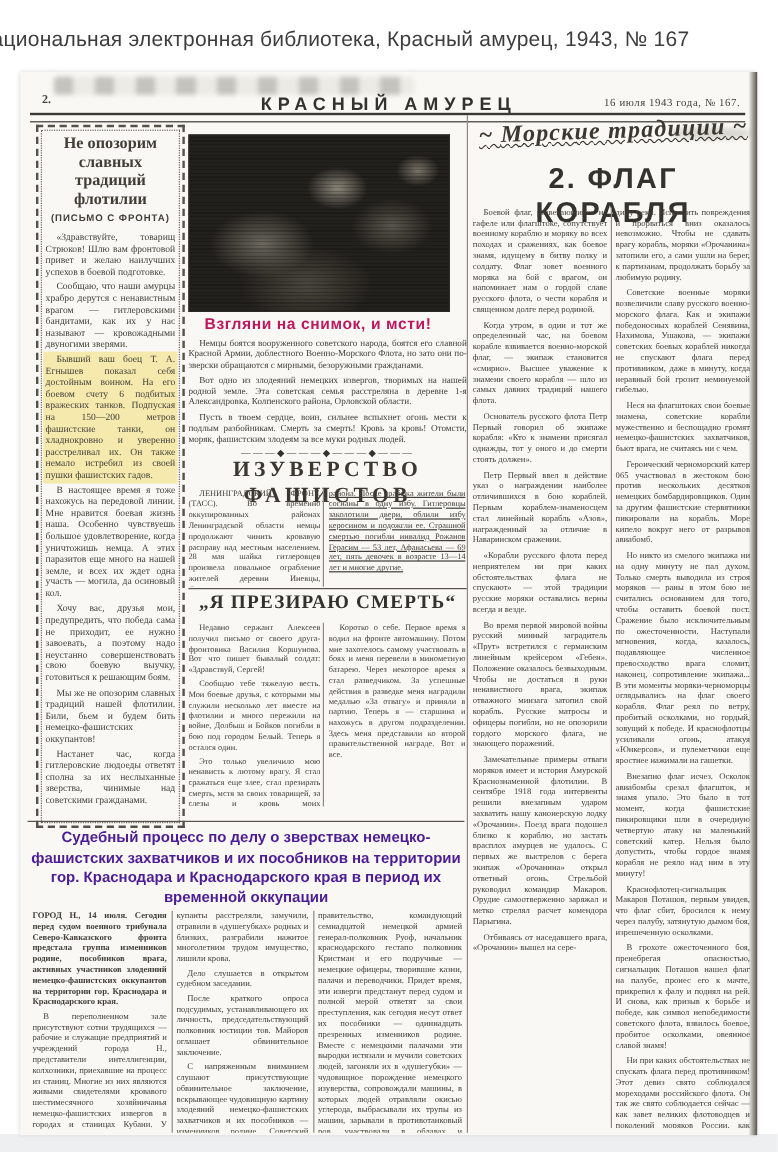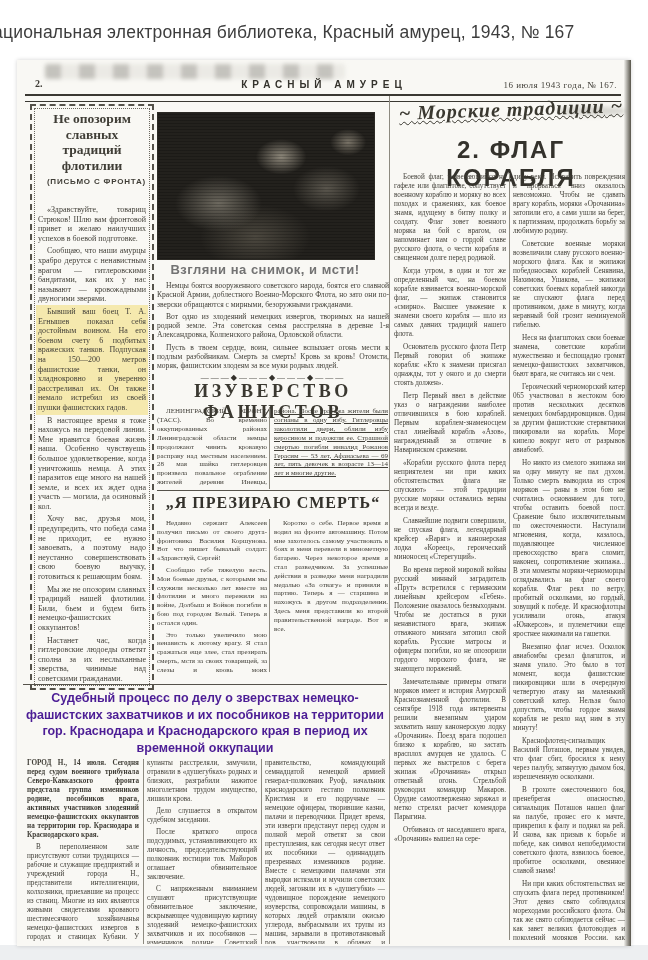--- a/index.html
+++ b/index.html
@@ -22,54 +22,54 @@
     background:linear-gradient(90deg, rgba(90,88,80,.05), #565349);}
   .scan-smudge{position:absolute;left:28px;top:4px;width:300px;height:15px;border-radius:3px;
     background:repeating-linear-gradient(90deg, rgba(110,108,100,.38) 0 16px, rgba(190,188,178,.22) 16px 34px);
     filter:blur(2px);}
   .scan-smudge2{position:absolute;left:540px;top:46px;width:70px;height:10px;border-radius:50%;
     background:rgba(120,118,108,.25);filter:blur(2px);}
 
   
   .mh-page{position:absolute;left:18px;top:18px;font-weight:bold;font-size:10px;}
   .mh-title{position:absolute;left:0;right:0;top:19px;text-align:center;
-    font-family:"Liberation Sans",sans-serif;font-weight:bold;font-size:10px;letter-spacing:5px;color:#34322c;}
+    font-family:"Liberation Sans",sans-serif;font-weight:bold;font-size:15px;letter-spacing:5px;color:#34322c;}
   .mh-date{position:absolute;right:14px;top:20px;font-size:9px;letter-spacing:.5px;}
   .mh-rule{position:absolute;left:8px;right:10px;top:34px;height:5px;
     border-top:2px solid #3a3832;border-bottom:1px solid #3a3832;}
 
   
   .np{margin:0 0 3px;text-indent:9px;text-align:justify;}
   .col{position:absolute;overflow:hidden;}
   .vrule{position:absolute;width:1px;background:#8d8a80;}
   .hrule{position:absolute;height:1px;background:#55524a;}
 
   
   .letter-box{position:absolute;left:13px;top:44px;width:124px;height:586px;
     border:2px dashed #55524a;outline:1px dotted #6b675e;outline-offset:-5px;
     padding:5px 6px;box-sizing:border-box;overflow:hidden;}
   .letter-title{font-weight:bold;font-size:13.5px;line-height:1.15;text-align:center;margin:0 0 4px;}
-  .letter-sub{font-weight:bold;font-size:8px;letter-spacing:.8px;text-align:right;margin:0 0 19px;
+  .letter-sub{font-weight:bold;font-size:8px;letter-spacing:.8px;text-align:center;margin:0 0 7px;
     font-family:"Liberation Sans",sans-serif;}
   .letter-box p{font-size:8px;line-height:9.6px;}
   .hl{background:#f5e9ae;box-shadow:0 0 0 2px #f5e9ae;}
 
   
   .photo{position:absolute;left:140px;top:52px;width:216px;height:146px;
     background:
       repeating-linear-gradient(0deg, rgba(0,0,0,.20) 0 1px, transparent 1px 3px),
       radial-gradient(70px 45px at 28% 62%, #6d695f 0%, transparent 62%),
       radial-gradient(46px 32px at 57% 30%, #8d877a 0%, transparent 55%),
       radial-gradient(56px 38px at 78% 52%, #5a564d 0%, transparent 60%),
       radial-gradient(85px 50px at 45% 85%, #4c483f 0%, transparent 65%),
       radial-gradient(30px 22px at 88% 20%, #7a7468 0%, transparent 60%),
       #23211d;
     border:1px solid #2c2a25;}
   .photo-caption{position:absolute;left:140px;top:202px;width:216px;text-align:center;
-    font-weight:bold;font-size:13px;letter-spacing:.5px;font-family:"Liberation Sans",sans-serif;color:#737373;}
+    font-weight:bold;font-size:13px;letter-spacing:.5px;font-family:"Liberation Sans",sans-serif;color:#be185d;}
   .intro{position:absolute;left:140px;top:221px;width:232px;}
   .intro p{font-size:7.6px;line-height:9.3px;}
   .sep-diamonds{position:absolute;left:150px;top:313px;width:212px;text-align:center;
     font-size:8px;letter-spacing:2px;color:#34322c;}
 
   
   .atro-title{position:absolute;left:140px;top:321px;width:232px;text-align:center;
     font-size:18px;font-weight:600;letter-spacing:3.5px;color:#3a3830;}
   .atro-c1{left:140px;top:347px;width:110px;height:82px;}
   .atro-c2{left:257px;top:347px;width:114px;height:82px;}
@@ -168,34 +168,33 @@
   <div class="vrule" style="left:372px;top:36px;height:848px;"></div>
 
   <div class="flag-rubric">Морские традиции</div>
   <div class="flag-title">2. ФЛАГ КОРАБЛЯ</div>
   <div class="col flag-c1">
     <p class="np">Боевой флаг, развевающийся на гафеле или флагштоке, сопутствует военному кораблю и моряку во всех походах и сражениях, как боевое знамя, идущему в битву полку и солдату. Флаг зовет военного моряка на бой с врагом, он напоминает нам о гордой славе русского флота, о чести корабля и священном долге перед родиной.</p>
     <p class="np">Когда утром, в один и тот же определенный час, на боевом корабле взвивается военно-морской флаг, — экипаж становится «смирно». Высшее уважение к знамени своего корабля — шло из самых давних традиций нашего флота.</p>
     <p class="np">Основатель русского флота Петр Первый говорил об экипаже корабля: «Кто к знамени присягал однажды, тот у оного и до смерти стоять должен».</p>
     <p class="np">Петр Первый ввел в действие указ о награждении наиболее отличившихся в бою кораблей. Первым кораблем-знаменосцем стал линейный корабль «Азов», награжденный за отличие в Наваринском сражении.</p>
     <p class="np">«Корабли русского флота перед неприятелем ни при каких обстоятельствах флага не спускают» — этой традиции русские моряки оставались верны всегда и везде.</p>
-    <p class="np">Славнейшие подвиги совершили, не спуская флага, легендарный крейсер «Варяг» и канонерская лодка «Кореец», героический миноносец «Стерегущий».</p>
     <p class="np">Во время первой мировой войны русский минный заградитель «Прут» встретился с германским линейным крейсером «Гебен». Положение оказалось безвыходным. Чтобы не достаться в руки ненавистного врага, экипаж отважного минзага затопил свой корабль. Русские матросы и офицеры погибли, но не опозорили гордого морского флага, не знающего поражений.</p>
     <p class="np">Замечательные примеры отваги моряков имеет и история Амурской Краснознаменной флотилии. В сентябре 1918 года интервенты решили внезапным ударом захватить нашу канонерскую лодку «Орочанин». Поезд врага подошел близко к кораблю, но застать врасплох амурцев не удалось. С первых же выстрелов с берега экипаж «Орочанина» открыл ответный огонь. Стрельбой руководил командир Макаров. Орудие самоотверженно заряжал и метко стрелял расчет комендора Парыгина.</p>
     <p class="np">Отбиваясь от наседавшего врага, «Орочанин» вышел на сере-</p>
   </div>
   <div class="vrule" style="left:492px;top:113px;height:767px;"></div>
   <div class="col flag-c2">
     <p class="np" style="text-indent:0;">дину реки. Исправить повреждения и прорваться вниз оказалось невозможно. Чтобы не сдавать врагу корабль, моряки «Орочанина» затопили его, а сами ушли на берег, к партизанам, продолжать борьбу за любимую родину.</p>
     <p class="np">Советские военные моряки возвеличили славу русского военно-морского флага. Как и экипажи победоносных кораблей Сенявина, Нахимова, Ушакова, — экипажи советских боевых кораблей никогда не спускают флага перед противником, даже в минуту, когда неравный бой грозит неминуемой гибелью.</p>
     <p class="np">Неся на флагштоках свои боевые знамена, советские корабли мужественно и беспощадно громят немецко-фашистских захватчиков, бьют врага, не считаясь ни с чем.</p>
     <p class="np">Героический черноморский катер 065 участвовал в жестоком бою против нескольких десятков немецких бомбардировщиков. Один за другим фашистские стервятники пикировали на корабль. Море кипело вокруг него от разрывов авиабомб.</p>
     <p class="np">Но никто из смелого экипажа ни на одну минуту не пал духом. Только смерть выводила из строя моряков — раны в этом бою не считались основанием для того, чтобы оставить боевой пост. Сражение было исключительным по ожесточенности. Наступали мгновения, когда, казалось, подавляющее численное превосходство врага сломит, наконец, сопротивление экипажа... В эти моменты моряки-черноморцы оглядывались на флаг своего корабля. Флаг реял по ветру, пробитый осколками, но гордый, зовущий к победе. И краснофлотцы усиливали огонь, атакуя «Юнкерсов», и пулеметчики еще яростнее нажимали на гашетки.</p>
     <p class="np">Внезапно флаг исчез. Осколок авиабомбы срезал флагшток, и знамя упало. Это было в тот момент, когда фашистские пикировщики шли в очередную четвертую атаку на маленький советский катер. Нельзя было допустить, чтобы гордое знамя корабля не реяло над ним в эту минуту!</p>
-    <p class="np">Краснофлотец-сигнальщик Василий Поташов, первым увидев, что флаг сбит, бросился к нему через палубу, затянутую дымом боя, изрешеченную осколками.</p>
+    <p class="np">Краснофлотец-сигнальщик Макаров Поташов, первым увидев, что флаг сбит, бросился к нему через палубу, затянутую дымом боя, изрешеченную осколками.</p>
     <p class="np">В грохоте ожесточенного боя, пренебрегая опасностью, сигнальщик Поташов нашел флаг на палубе, пронес его к мачте, прикрепил к фалу и поднял на рей. И снова, как призыв к борьбе и победе, как символ непобедимости советского флота, взвилось боевое, пробитое осколками, овеянное славой знамя!</p>
     <p class="np">Ни при каких обстоятельствах не спускать флага перед противником! Этот девиз свято соблюдался мореходами российского флота. Он так же свято соблюдается сейчас — как завет великих флотоводцев и поколений моряков России, как одно из железных требований Корабельного устава Военно-Морского Флота СССР.</p>
   </div>
 
   <div class="hrule" style="left:6px;top:624px;width:364px;"></div>
   <div class="trial-title">Судебный процесс по делу о зверствах немецко-фашистских захватчиков и их пособников на территории гор. Краснодара и Краснодарского края в период их временной оккупации</div>
   <div class="col trial-c1">
     <p class="np lede">ГОРОД Н., 14 июля. Сегодня перед судом военного трибунала Северо-Кавказского фронта предстала группа изменников родине, пособников врага, активных участников злодеяний немецко-фашистских оккупантов на территории гор. Краснодара и Краснодарского края.</p>
     <p class="np">В переполненном зале присутствуют сотни трудящихся — рабочие и служащие предприятий и учреждений города Н., представители интеллигенции, колхозники, приехавшие на процесс из станиц. Многие из них являются живыми свидетелями кровавого шестимесячного хозяйничанья немецко-фашистских извергов в городах и станицах Кубани. У многих из них гитлеровские ок-</p>
   </div>

